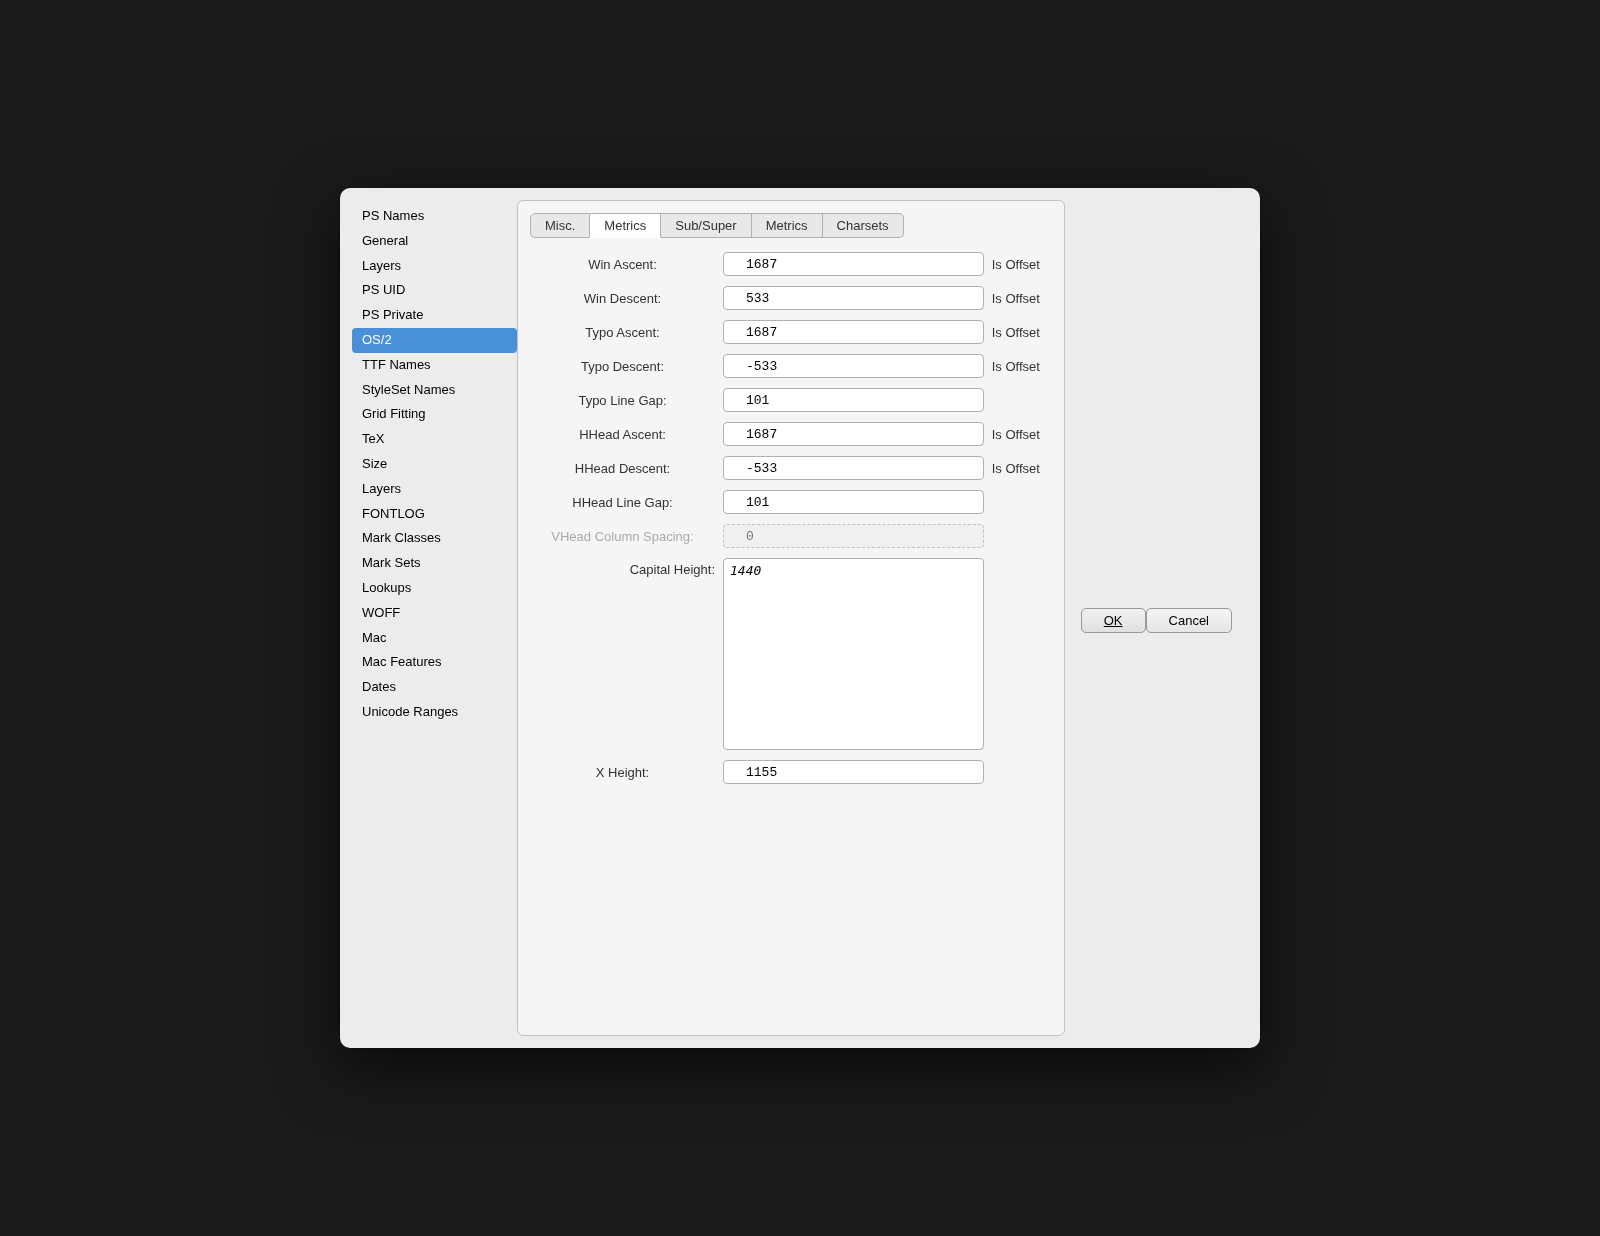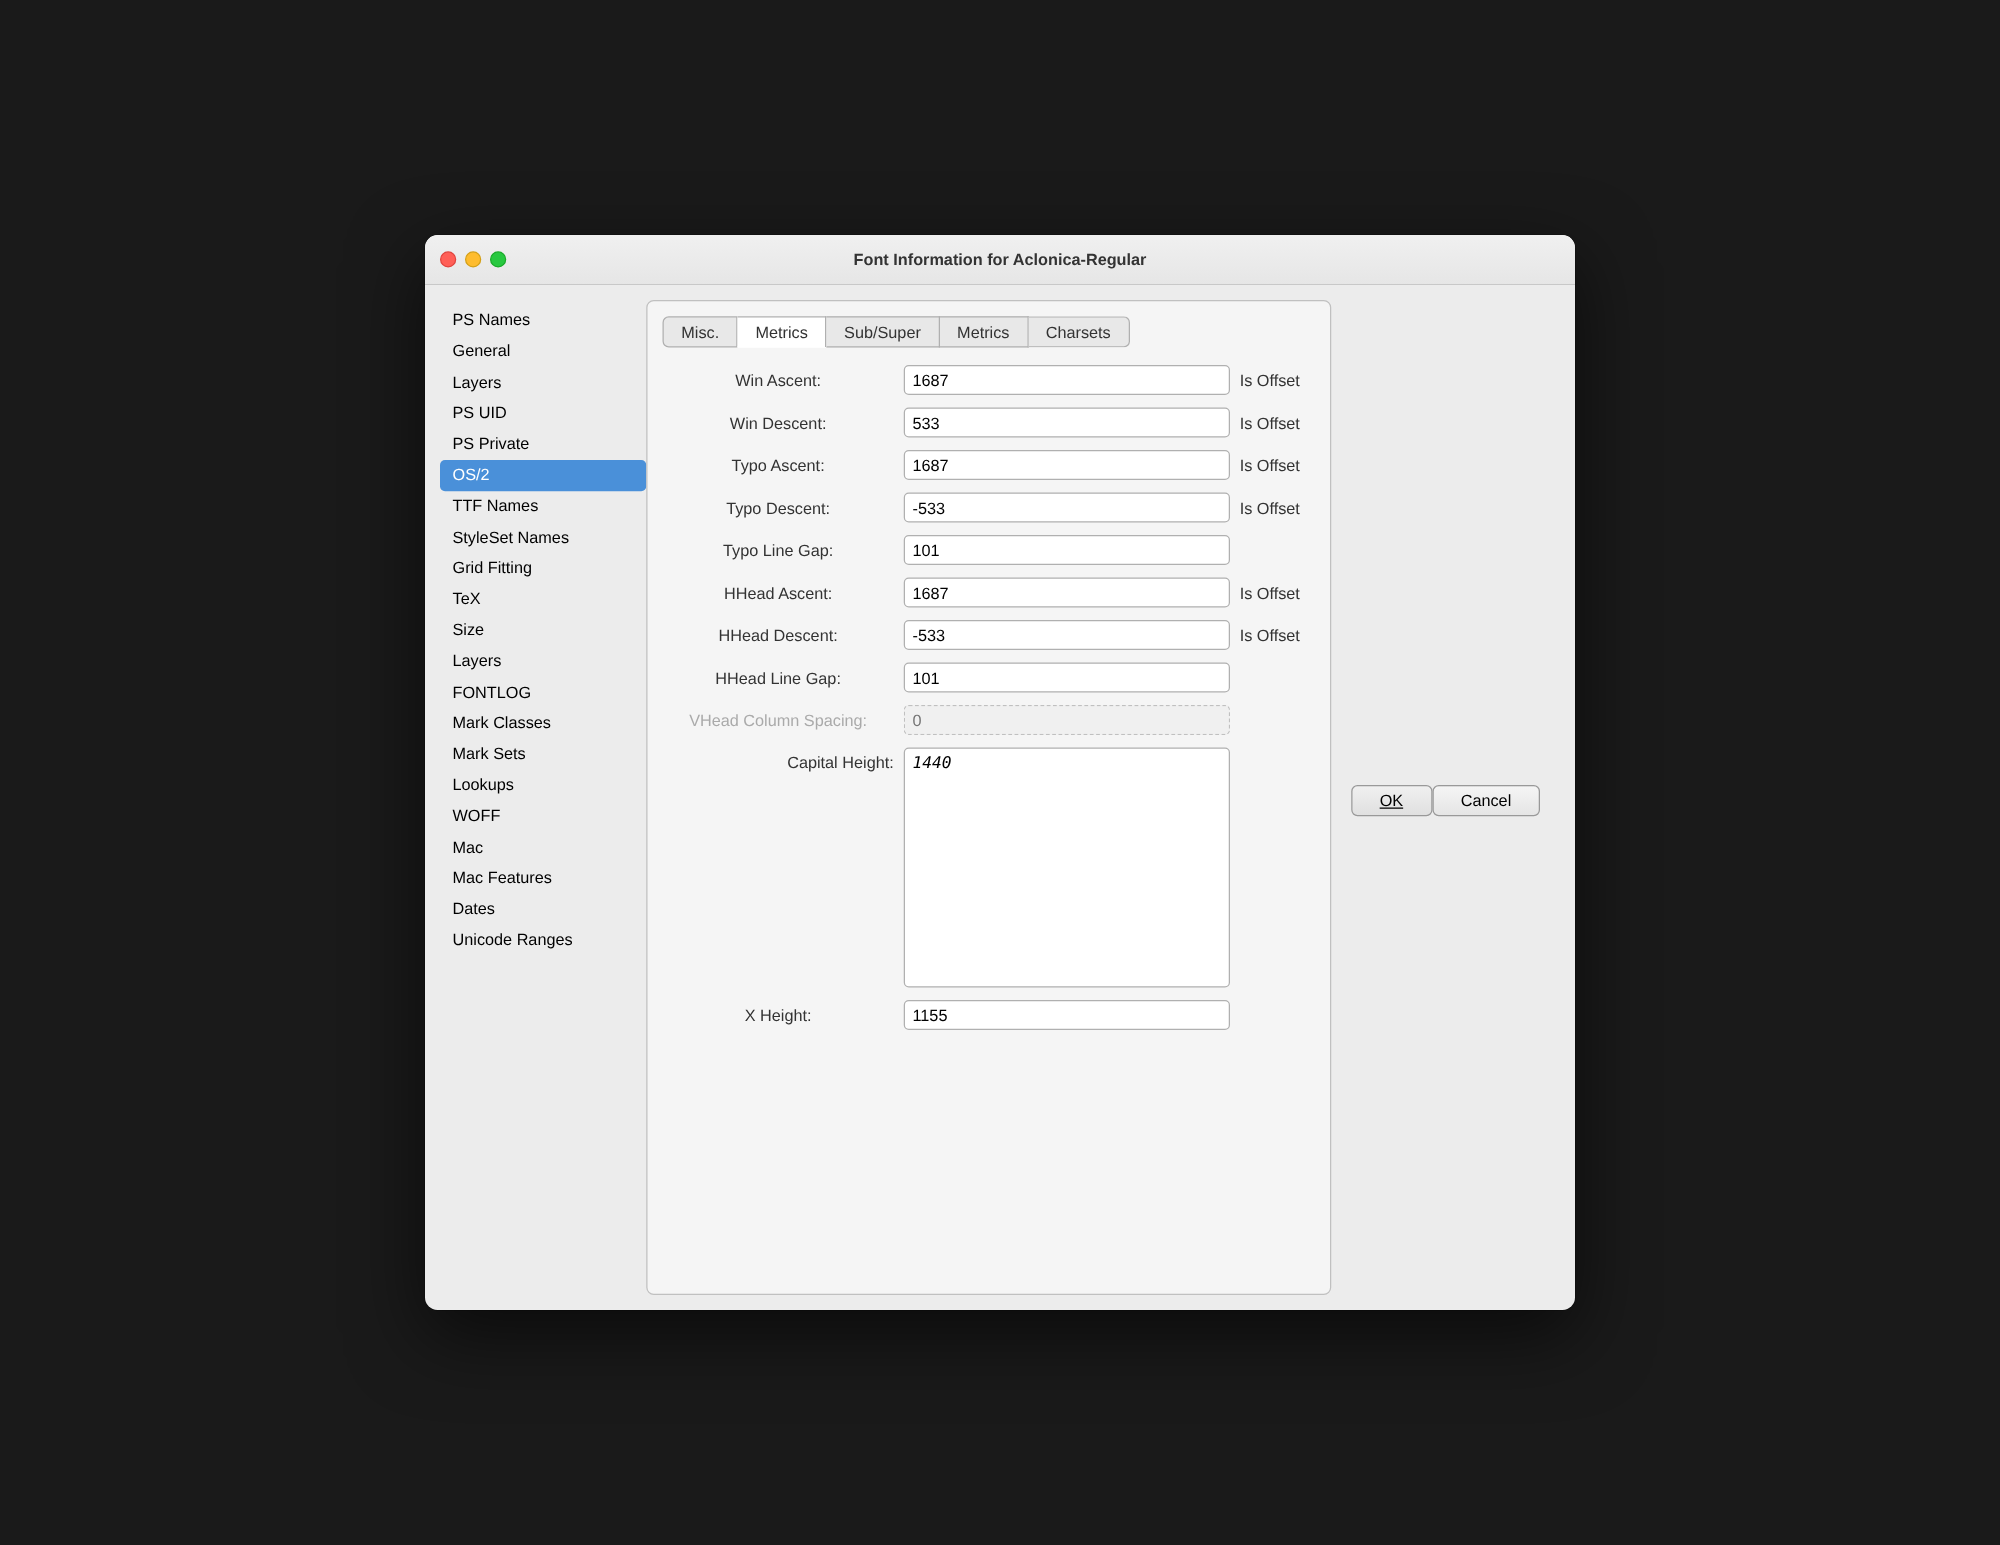--- a/index.html
+++ b/index.html
@@ -158,24 +158,25 @@
 
     .form-label.disabled {
       color: #aaa;
     }
 
     .form-input {
       flex: 1;
       height: 24px;
       border: 1px solid #b0b0b0;
       border-radius: 4px;
-      padding: 2px 6px;
+      padding: 2px 22px;
       font-size: 13px;
       background: #fff;
       outline: none;
+      font-family: Liberation Mono, monospace;
     }
 
     .form-input:disabled {
       background: #f0f0f0;
       color: #aaa;
       border: 1px dashed #c0c0c0;
     }
 
     .form-textarea {
       flex: 1;
@@ -253,28 +254,20 @@
     .dialog-btn.default {
       background: linear-gradient(to bottom, #f0f0f0, #e0e0e0);
       text-decoration: underline;
     }
   </style>
 </head>
 <body>
 
 <div class="window">
 
-  <div class="titlebar">
-    <div class="window-controls">
-      <button class="control-btn control-close"></button>
-      <button class="control-btn control-minimize"></button>
-      <button class="control-btn control-maximize"></button>
-    </div>
-    <span class="titlebar-title">Font Information for Aclonica-Regular</span>
-  </div>
 
   <div class="window-body">
 
     <div class="sidebar">
 
     <div class="sidebar-item">PS Names</div>
         <div class="sidebar-item">General</div>
         <div class="sidebar-item">Layers</div>
         <div class="sidebar-item">PS UID</div>
         <div class="sidebar-item">PS Private</div>

